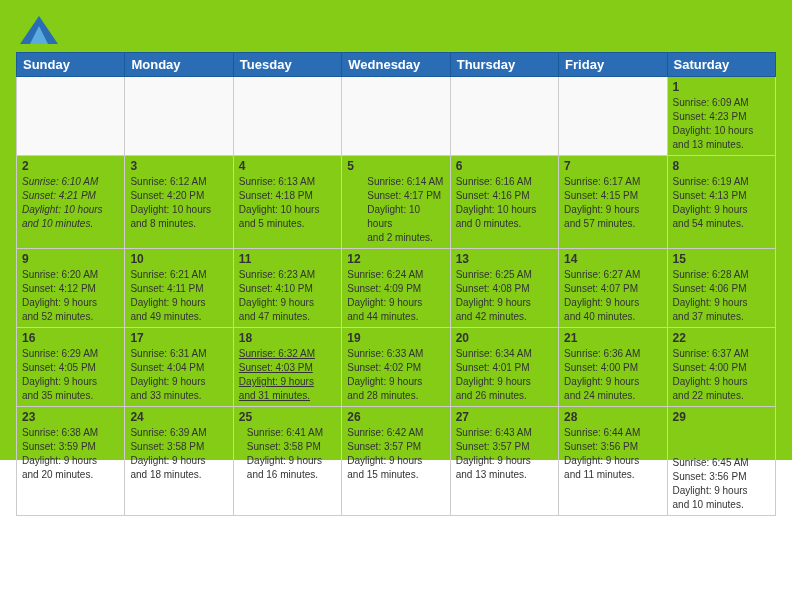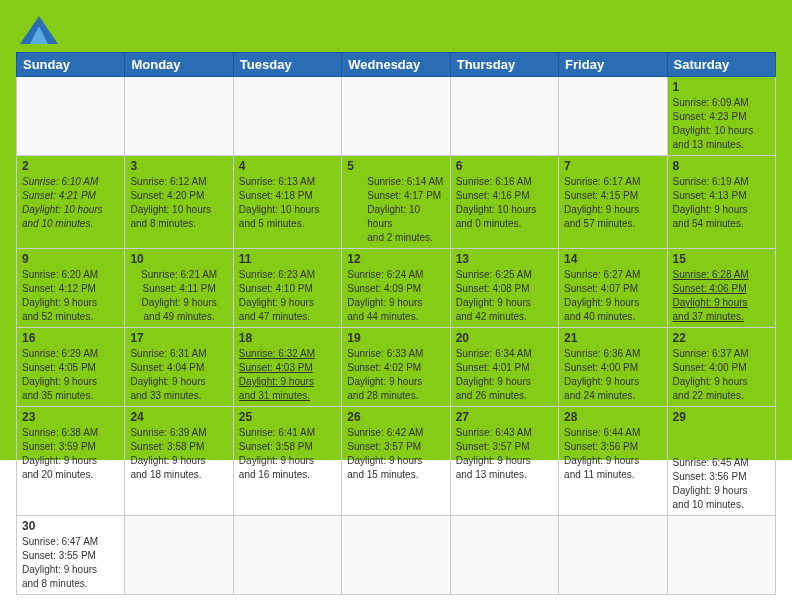--- a/index.html
+++ b/index.html
@@ -189,21 +189,21 @@
         <tr>
           <td>
             <span class="day-num">9</span>
             <div class="day-info" style="white-space: pre-line;">Sunrise: 6:20 AM
 Sunset: 4:12 PM
 Daylight: 9 hours
 and 52 minutes.</div>
           </td>
           <td>
             <span class="day-num">10</span>
-            <div class="day-info" style="white-space: pre-line; text-align: center;">Sunrise: 6:21 AM
+            <div class="day-info" style="white-space: pre-line;">Sunrise: 6:21 AM
 Sunset: 4:11 PM
 Daylight: 9 hours
 and 49 minutes.</div>
           </td>
           <td>
             <span class="day-num">11</span>
             <div class="day-info" style="white-space: pre-line;">Sunrise: 6:23 AM
 Sunset: 4:10 PM
 Daylight: 9 hours
 and 47 minutes.</div>
@@ -224,21 +224,21 @@
           </td>
           <td>
             <span class="day-num">14</span>
             <div class="day-info" style="white-space: pre-line;">Sunrise: 6:27 AM
 Sunset: 4:07 PM
 Daylight: 9 hours
 and 40 minutes.</div>
           </td>
           <td>
             <span class="day-num">15</span>
-            <div class="day-info" style="white-space: pre-line; text-decoration: underline;">Sunrise: 6:28 AM
+            <div class="day-info" style="white-space: pre-line;">Sunrise: 6:28 AM
 Sunset: 4:06 PM
 Daylight: 9 hours
 and 37 minutes.</div>
           </td>
         </tr>
         <tr>
           <td>
             <span class="day-num">16</span>
             <div class="day-info" style="white-space: pre-line;">Sunrise: 6:29 AM
 Sunset: 4:05 PM
@@ -298,21 +298,21 @@
           </td>
           <td>
             <span class="day-num">24</span>
             <div class="day-info" style="white-space: pre-line;">Sunrise: 6:39 AM
 Sunset: 3:58 PM
 Daylight: 9 hours
 and 18 minutes.</div>
           </td>
           <td>
             <span class="day-num">25</span>
-            <div class="day-info" style="white-space: pre-line;">Sunrise: 6:41 AM
+            <div class="day-info" style="white-space: pre-line; margin-left: 8px;">Sunrise: 6:41 AM
 Sunset: 3:58 PM
 Daylight: 9 hours
 and 16 minutes.</div>
           </td>
           <td>
             <span class="day-num">26</span>
             <div class="day-info" style="white-space: pre-line;">Sunrise: 6:42 AM
 Sunset: 3:57 PM
 Daylight: 9 hours
 and 15 minutes.</div>
@@ -331,31 +331,16 @@
 Daylight: 9 hours
 and 11 minutes.</div>
           </td>
           <td>
             <span class="day-num">29</span>
             <div class="day-info" style="white-space: pre-line; margin-top: 32px;">Sunrise: 6:45 AM
 Sunset: 3:56 PM
 Daylight: 9 hours
 and 10 minutes.</div>
           </td>
-        </tr>
-        <tr class="last-row">
-          <td>
-            <span class="day-num">30</span>
-            <div class="day-info" style="white-space: pre-line;">Sunrise: 6:47 AM
-Sunset: 3:55 PM
-Daylight: 9 hours
-and 8 minutes.</div>
-          </td>
-          <td class="empty-cell"></td>
-          <td class="empty-cell"></td>
-          <td class="empty-cell"></td>
-          <td class="empty-cell"></td>
-          <td class="empty-cell"></td>
-          <td class="empty-cell"></td>
         </tr>
       </tbody>
   </table>
 </div>
 
 </body></html>

